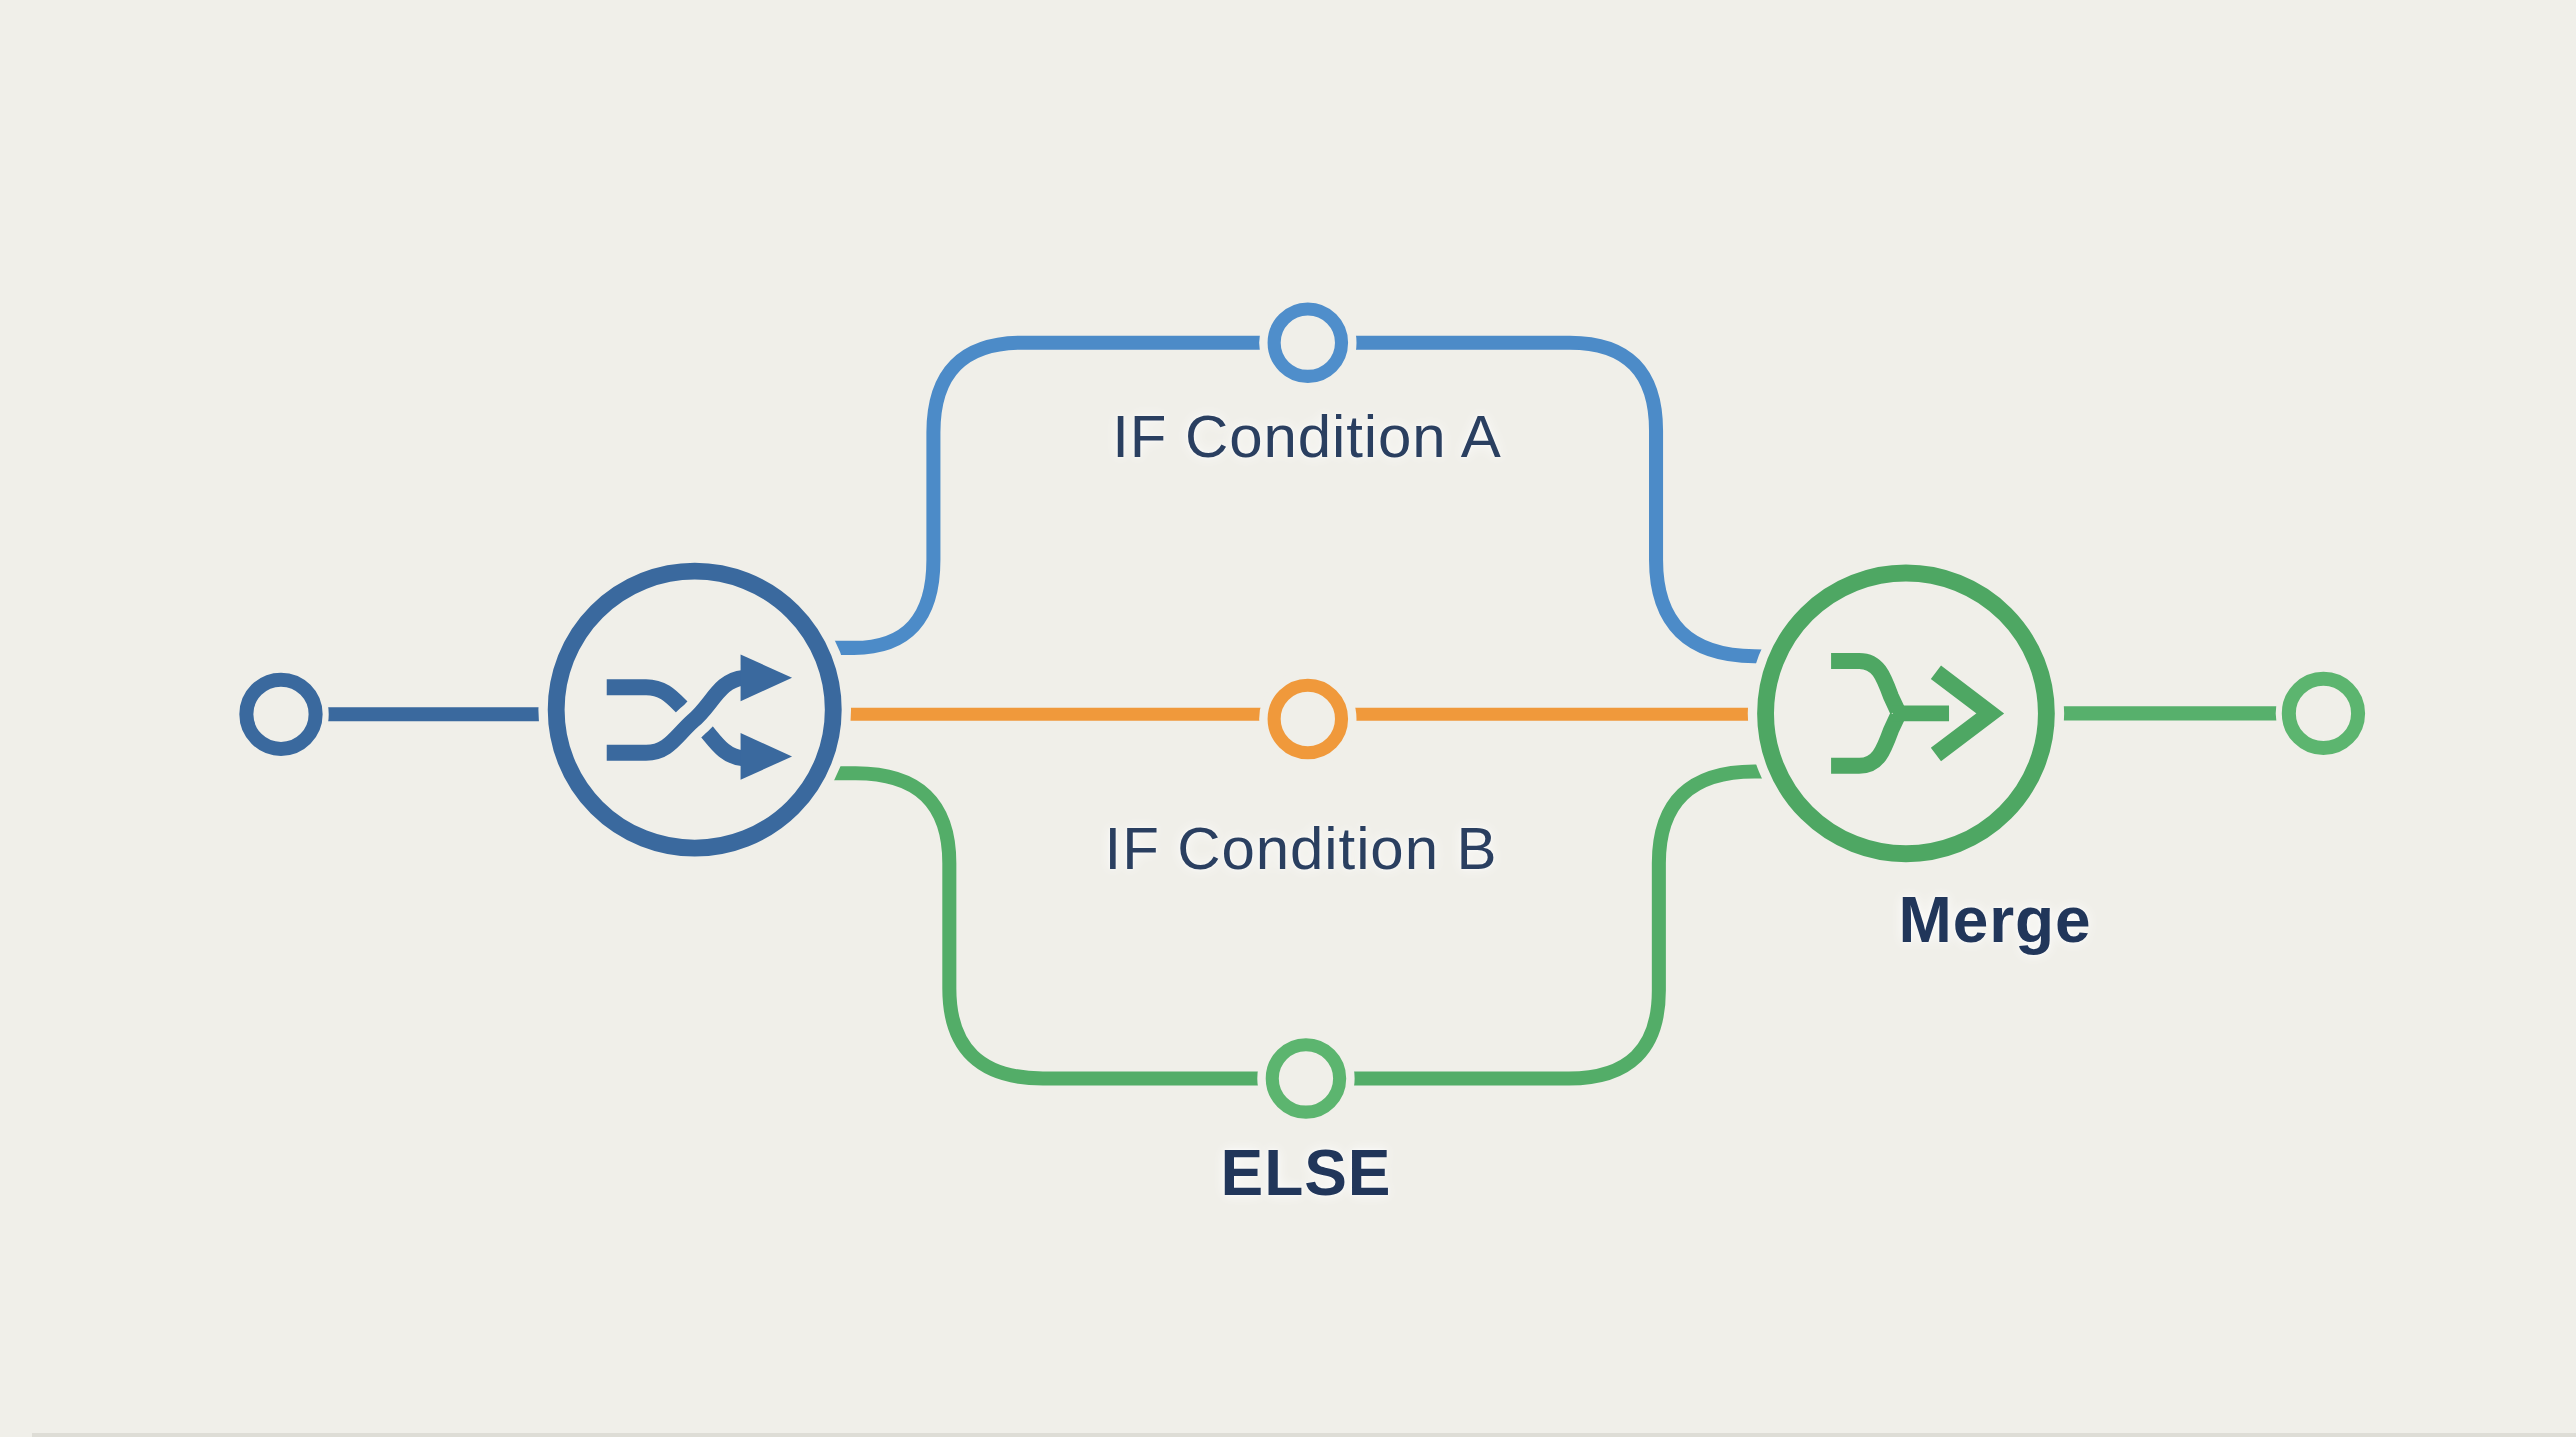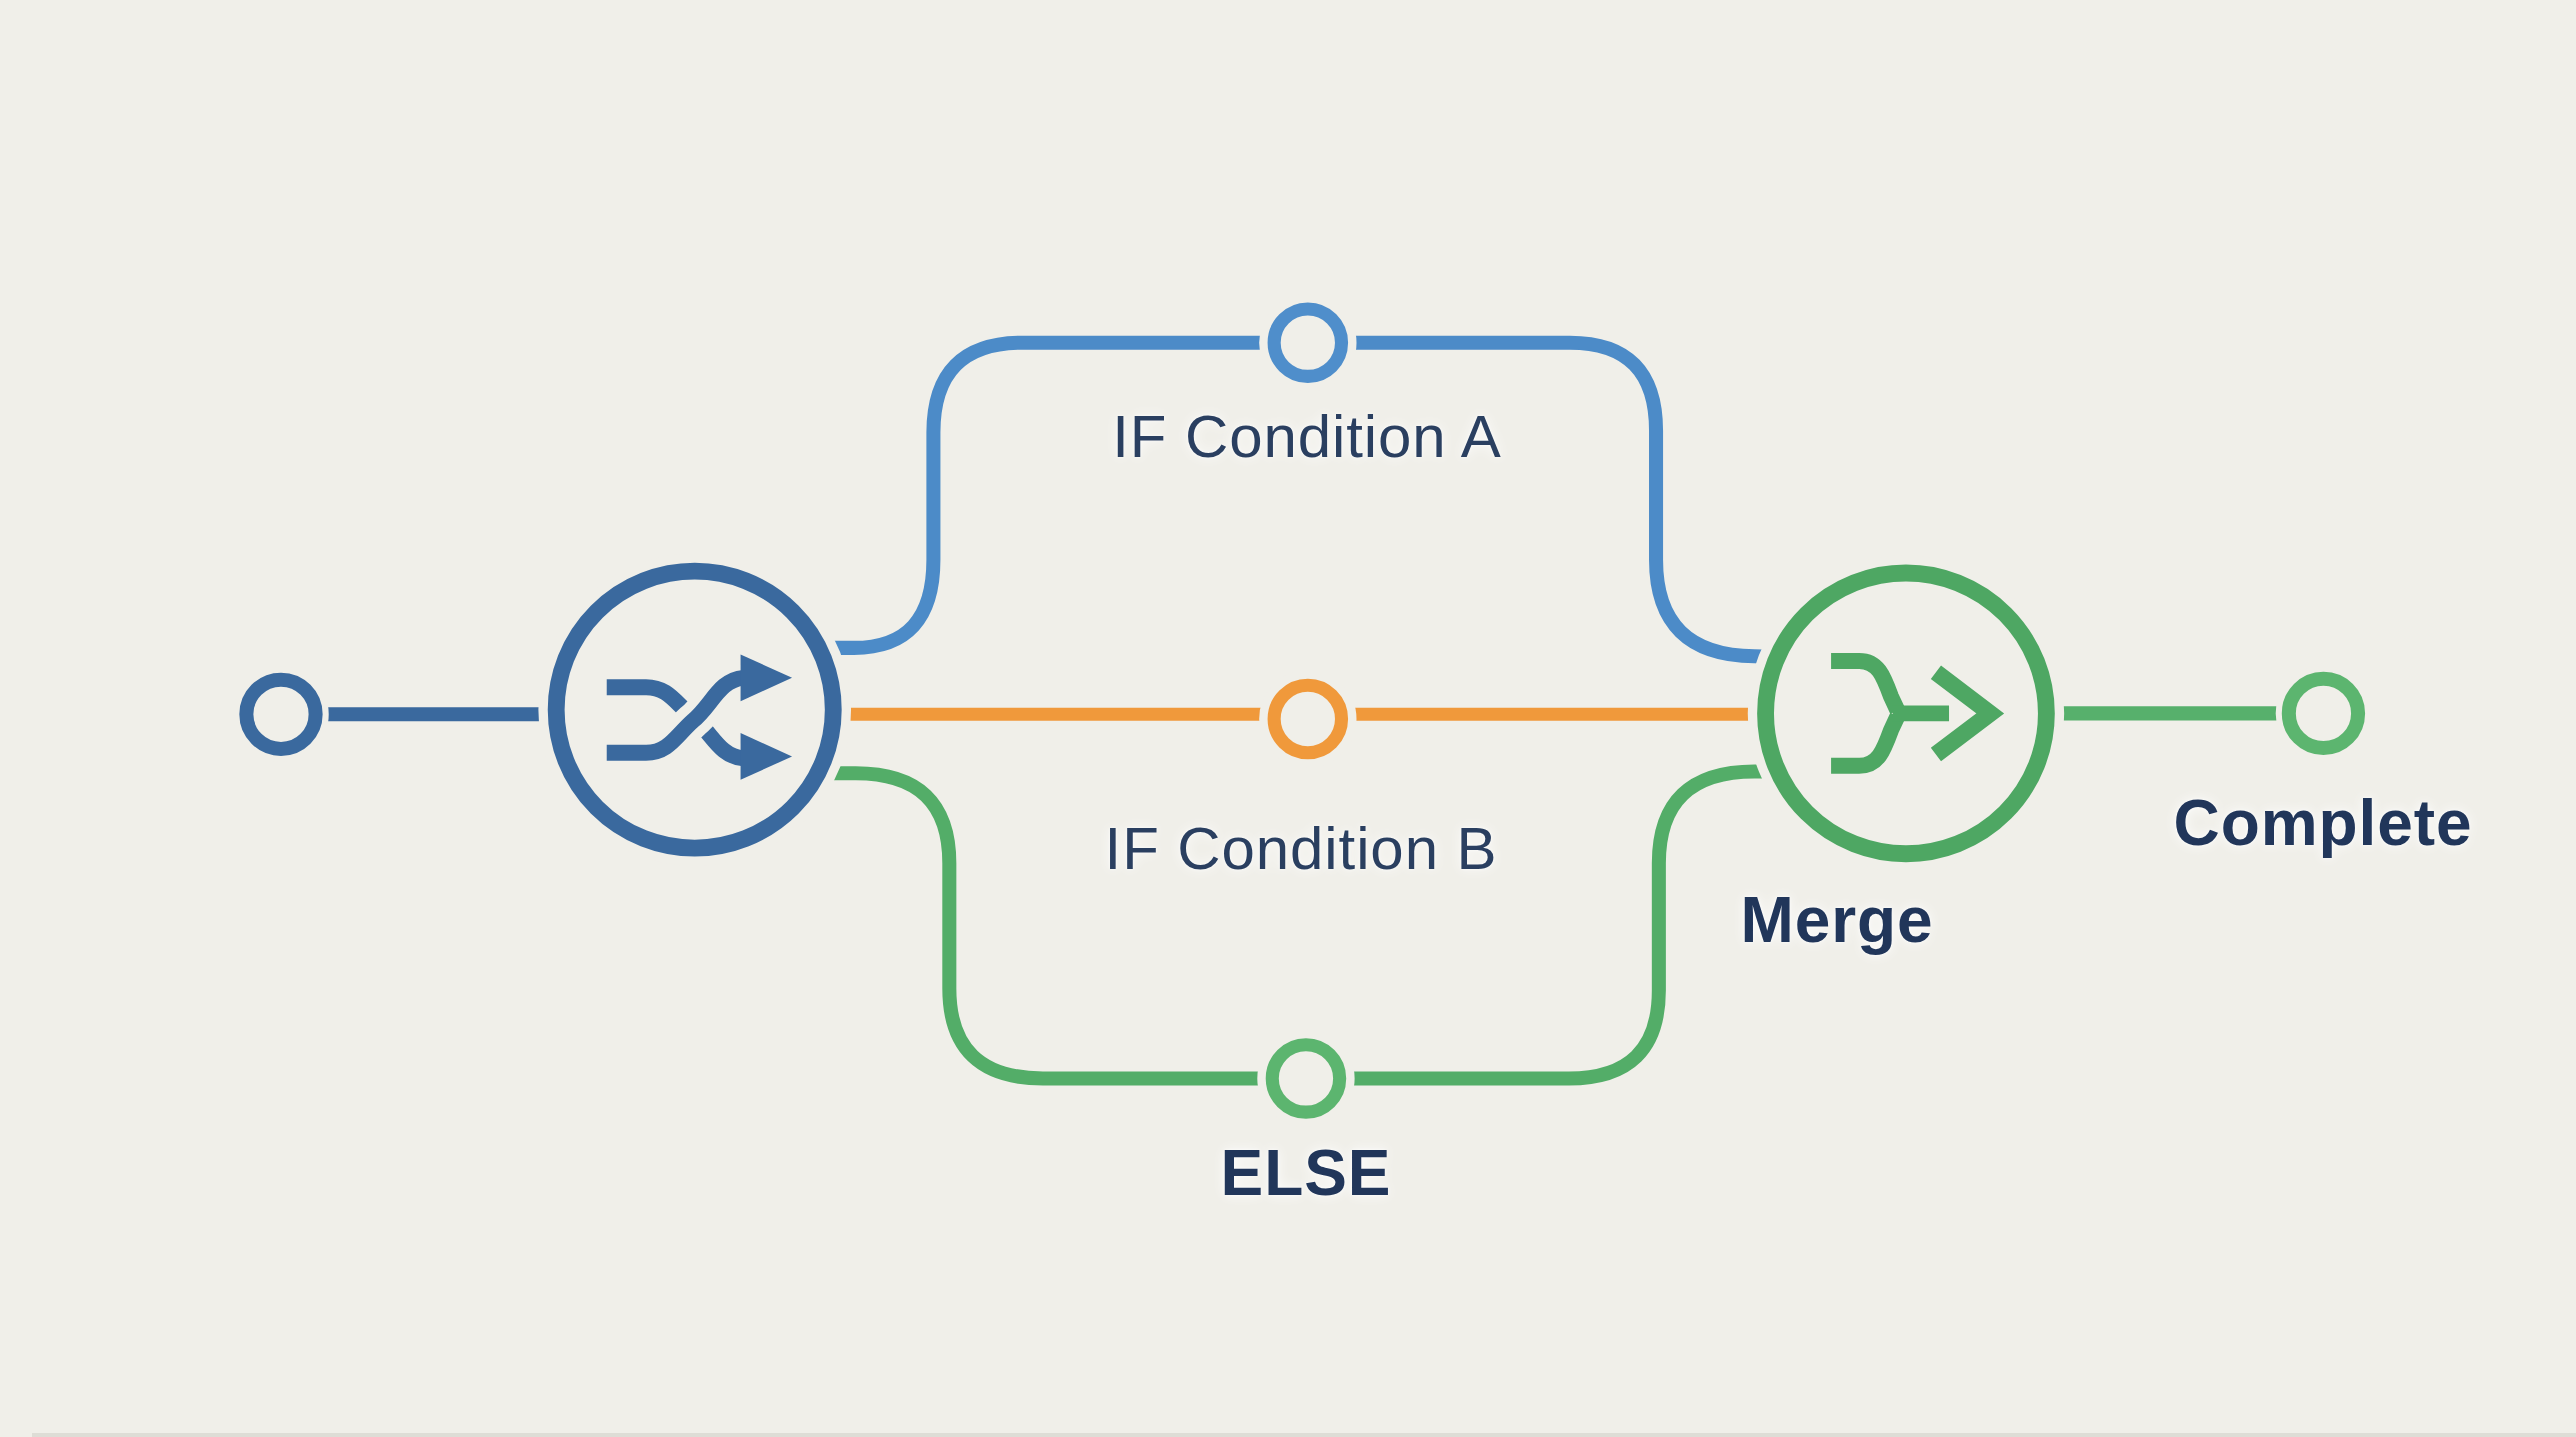--- a/index.html
+++ b/index.html
@@ -114,18 +114,17 @@
         <path d="M 1922 818 H 1952 C 1972 818 1978 802 1986 780 L 1993 765"></path>
         <path d="M 1988 762 H 2048"></path>
         <path d="M 2034 718 L 2092 762 L 2034 806" stroke-width="18" stroke-linejoin="miter"></path>
       </g>
     </g>
   </svg>
 
   <div class="label regular" style="left:1275px; top:436px;">IF Condition A</div>
   <div class="label regular" style="left:1269px; top:848px;">IF Condition B</div>
   <div class="label bold" style="left:1274px; top:1173px;">ELSE</div>
-  <div class="label bold" style="left:1805px; top:920px;">Merge</div>
-  <div class="label bold" style="left:2291px; top:823px;">Complete</div>
+  <div class="label bold" style="left:1963px; top:920px;">Merge</div>
 
   <div class="bottom-edge"></div>
 </div>
 
 
 </body></html>

